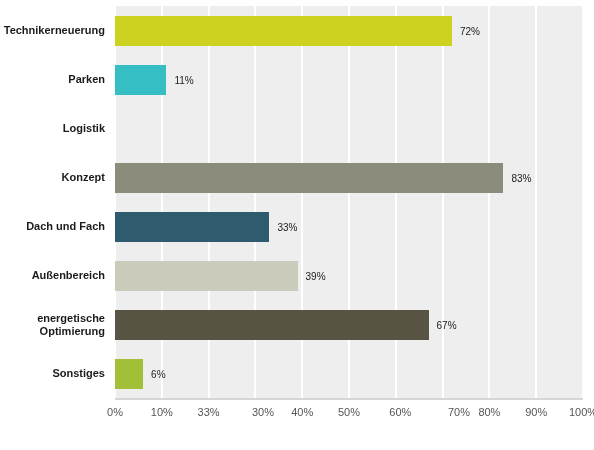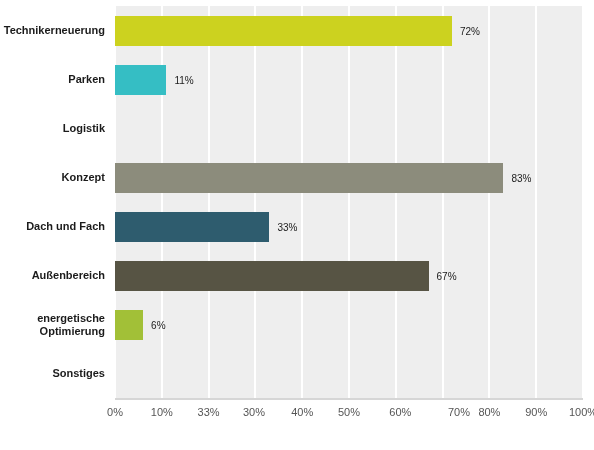--- a/index.html
+++ b/index.html
@@ -173,36 +173,40 @@
           <div class="row" style="height: 49px;"></div>
           <div class="row" style="height: 49px;">
             <div class="bar" style="width: 388.44px; background: rgb(140, 140, 124);"></div>
             <div class="bar-value" style="left: 396.44px; color: rgb(27, 27, 27);">83%</div>
           </div>
           <div class="row" style="height: 49px;">
             <div class="bar" style="width: 154.44px; background: rgb(46, 92, 110);"></div>
             <div class="bar-value" style="left: 162.44px; color: rgb(27, 27, 27);">33%</div>
           </div>
           <div class="row" style="height: 49px;">
+            <div class="bar" style="width: 182.52px; background: rgb(203, 203, 188);"></div>
+            <div class="bar-value" style="left: 190.52px; color: rgb(27, 27, 27);">39%</div>
+          </div>
+          <div class="row" style="height: 49px;">
             <div class="bar" style="width: 313.56px; background: rgb(87, 84, 68);"></div>
             <div class="bar-value" style="left: 321.56px; color: rgb(27, 27, 27);">67%</div>
           </div>
           <div class="row" style="height: 49px;">
             <div class="bar" style="width: 28.08px; background: rgb(162, 192, 55);"></div>
             <div class="bar-value" style="left: 36.08px; color: rgb(27, 27, 27);">6%</div>
           </div>
         </div>
     </div>
 
     <div class="axis-baseline" style="top: 398px;"></div>
     <div class="x-axis" style="top: 406px;">
         <div class="tick-label" style="left: 115px; color: rgb(85, 85, 85);">0%</div>
         <div class="tick-label" style="left: 161.8px; color: rgb(85, 85, 85);">10%</div>
         <div class="tick-label" style="left: 208.6px; color: rgb(85, 85, 85);">33%</div>
-        <div class="tick-label" style="left: 254px; color: rgb(85, 85, 85);">30%</div>
+        <div class="tick-label" style="left: 263px; color: rgb(85, 85, 85);">30%</div>
         <div class="tick-label" style="left: 302.2px; color: rgb(85, 85, 85);">40%</div>
         <div class="tick-label" style="left: 349px; color: rgb(85, 85, 85);">50%</div>
         <div class="tick-label" style="left: 395.8px; color: rgb(85, 85, 85); padding-left: 9px;">60%</div>
         <div class="tick-label" style="left: 459px; color: rgb(85, 85, 85);">70%</div>
         <div class="tick-label" style="left: 489.4px; color: rgb(85, 85, 85);">80%</div>
         <div class="tick-label" style="left: 536.2px; color: rgb(85, 85, 85);">90%</div>
         <div class="tick-label" style="left: 583px; color: rgb(85, 85, 85);">100%</div>
       </div>
 
   </div>

